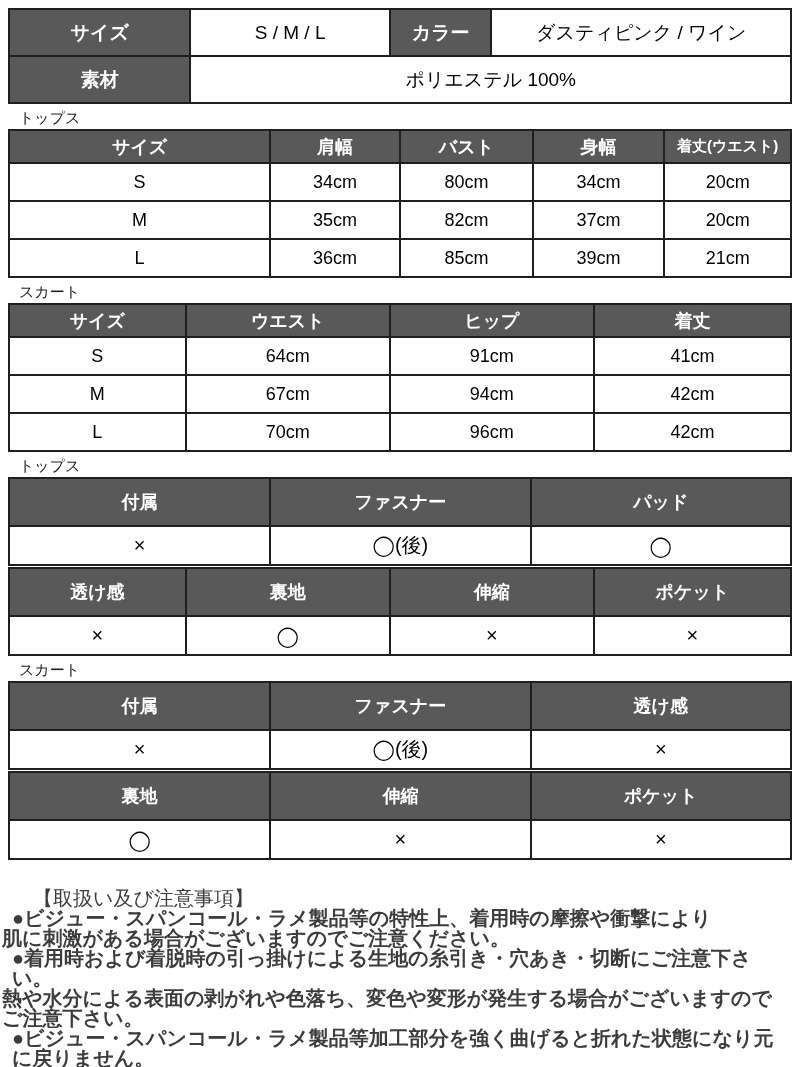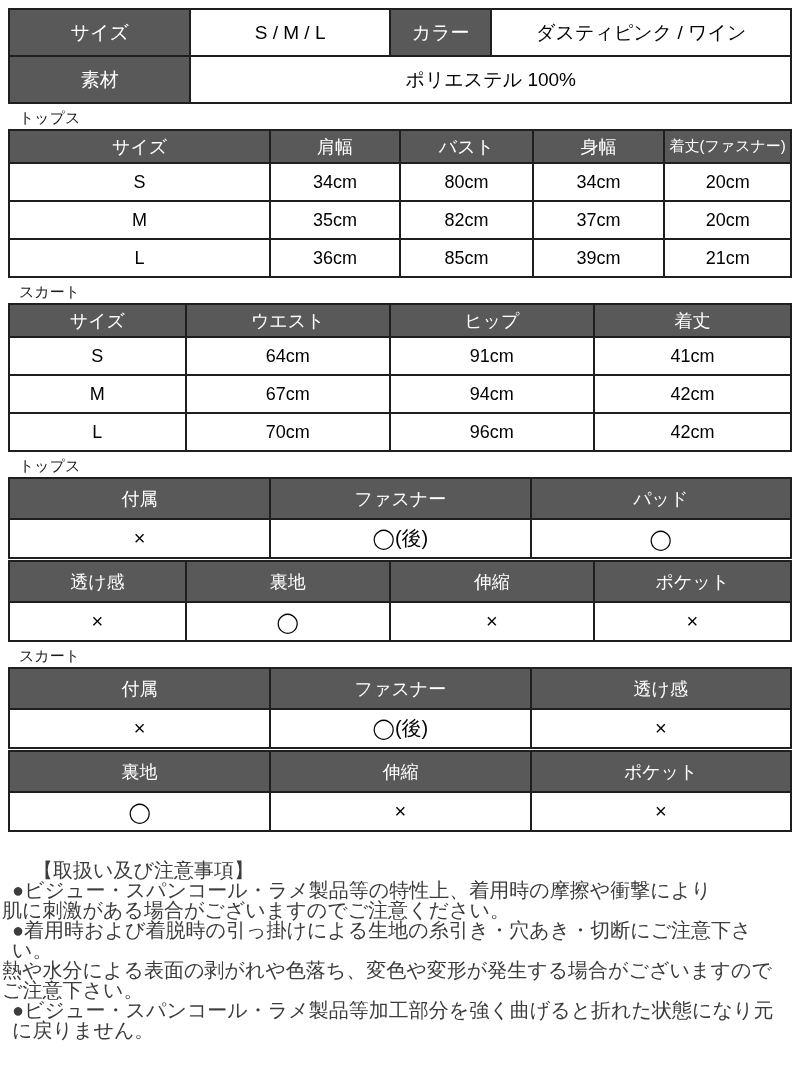--- a/index.html
+++ b/index.html
@@ -28,54 +28,54 @@
     border: 2px solid var(--border);
     text-align: center;
     vertical-align: middle;
     padding: 0 2px;
     overflow: hidden;
     white-space: nowrap;
   }
   .tbl th {
     background: var(--header-bg);
     color: var(--header-text);
-    font-weight: normal;
+    font-weight: bold;
     font-size: 18px;
   }
   .tbl td { font-size: 18px; }
 
   
   .summary th, .summary td { height: 47px; font-size: 19px; }
 
   
   .size th { height: 33px; }
   .size td { height: 38px; }
   .size th.small { font-size: 15px; }
 
   
-  .det th { height: 41px; }
+  .det th { height: 48px; }
   .det td { height: 39px; font-size: 20px; }
   .det + .det { margin-top: 1px; }
 
   .sec-label {
     font-size: 15px;
     line-height: 16px;
     color: #1a1a1a;
     margin: 6px 0 3px 11px;
   }
 
   .notes {
     margin-top: 28px;
     margin-left: -6px;
     font-size: 20px;
     line-height: 20px;
     color: var(--note-text);
   }
   .note-title { padding-left: 31px; }
-  .note-line { padding-left: 10px; }
+  .note-line { padding-left: 10px; font-weight: bold; }
   .note-line.cont { padding-left: 0; }
 </style>
 </head>
 <body>
 
 <div class="wrap">
 
   <table class="tbl summary">
     <colgroup>
       <col style="width:23.2%">
@@ -105,21 +105,21 @@
         <col style="width:17%">
         <col style="width:16.8%">
         <col style="width:16.2%">
     </colgroup>
     <tbody>
         <tr>
       <th>サイズ</th>
       <th>肩幅</th>
       <th>バスト</th>
       <th>身幅</th>
-      <th class="small">着丈(ファスナー)</th>
+      <th class="small">着丈(ウエスト)</th>
     </tr>
     <tr>
       <td>S</td>
       <td>34cm</td>
       <td>80cm</td>
       <td>34cm</td>
       <td>20cm</td>
     </tr>
     <tr>
       <td>M</td>

